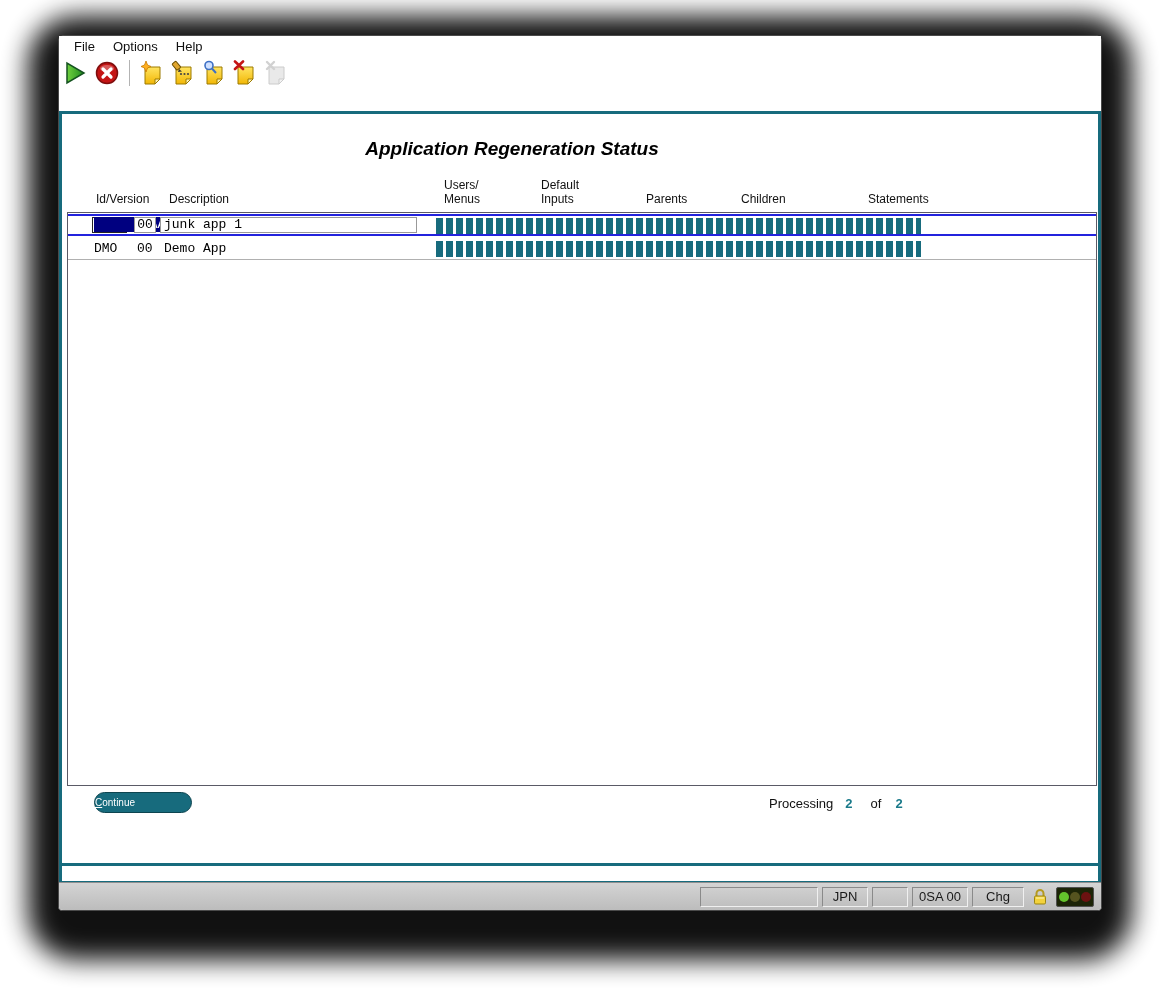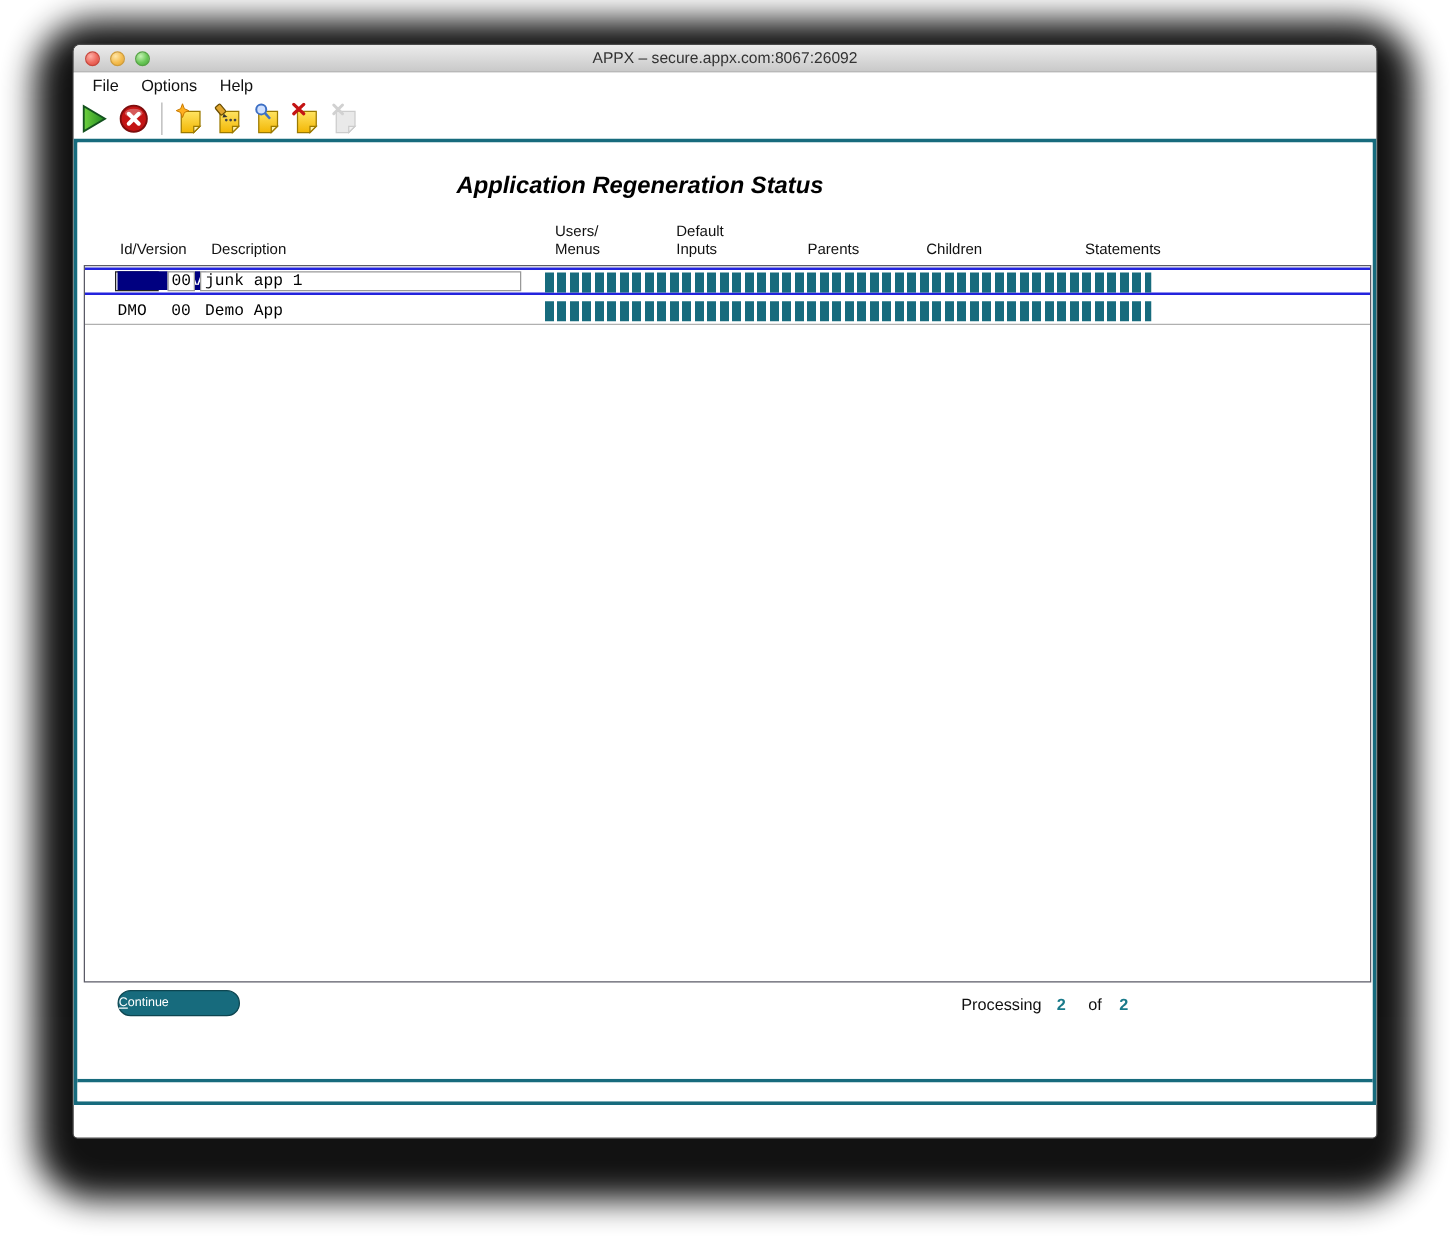--- a/index.html
+++ b/index.html
@@ -109,28 +109,20 @@
   .led-dim { background:#55531f; }
   .led-red { background:#6c1211; }
 </style>
 </head>
 <body>
 
 <div class="shadow"></div>
 
 <div class="window">
 
-  <div class="titlebar">
-    <div class="lights">
-      <div class="light light-red"></div>
-      <div class="light light-yellow"></div>
-      <div class="light light-green"></div>
-    </div>
-    <div class="titlebar-text">APPX – secure.appx.com:8067:26092</div>
-  </div>
 
   <div class="menubar">
     <span class="menu-item">File</span>
     <span class="menu-item">Options</span>
     <span class="menu-item">Help</span>
   </div>
 
   <div class="toolbar">
     <svg class="tb-icon" viewBox="0 0 26 26">
       <defs>
@@ -227,14 +219,33 @@
         <span class="proc-num proc-n1">2</span>
         <span class="proc-of">of</span>
         <span class="proc-num proc-n2">2</span>
       </div>
     </div>
 
     <div class="panel-divider"></div>
     <div class="message-strip"></div>
   </div>
 
+  <div class="statusbar">
+    <div class="sb-cell sb-wide"></div>
+    <div class="sb-cell sb-lang">JPN</div>
+    <div class="sb-cell sb-blank"></div>
+    <div class="sb-cell sb-app">0SA 00</div>
+    <div class="sb-cell sb-mode">Chg</div>
+    <div class="sb-lock">
+      <svg width="16" height="18" viewBox="0 0 16 18">
+        <path d="M4.5 8 V5.5 a3.5 3.5 0 0 1 7 0 V8" fill="none" stroke="#b59a1e" stroke-width="2"></path>
+        <rect x="2.5" y="8" width="11" height="8" rx="1.2" fill="#f3d23c" stroke="#9a8410"></rect>
+        <rect x="4" y="9.2" width="8" height="1.6" fill="#fbe98c"></rect>
+      </svg>
+    </div>
+    <div class="sb-led">
+      <div class="led led-on"></div>
+      <div class="led led-dim"></div>
+      <div class="led led-red"></div>
+    </div>
+  </div>
 
 </div>
 
 </body></html>

